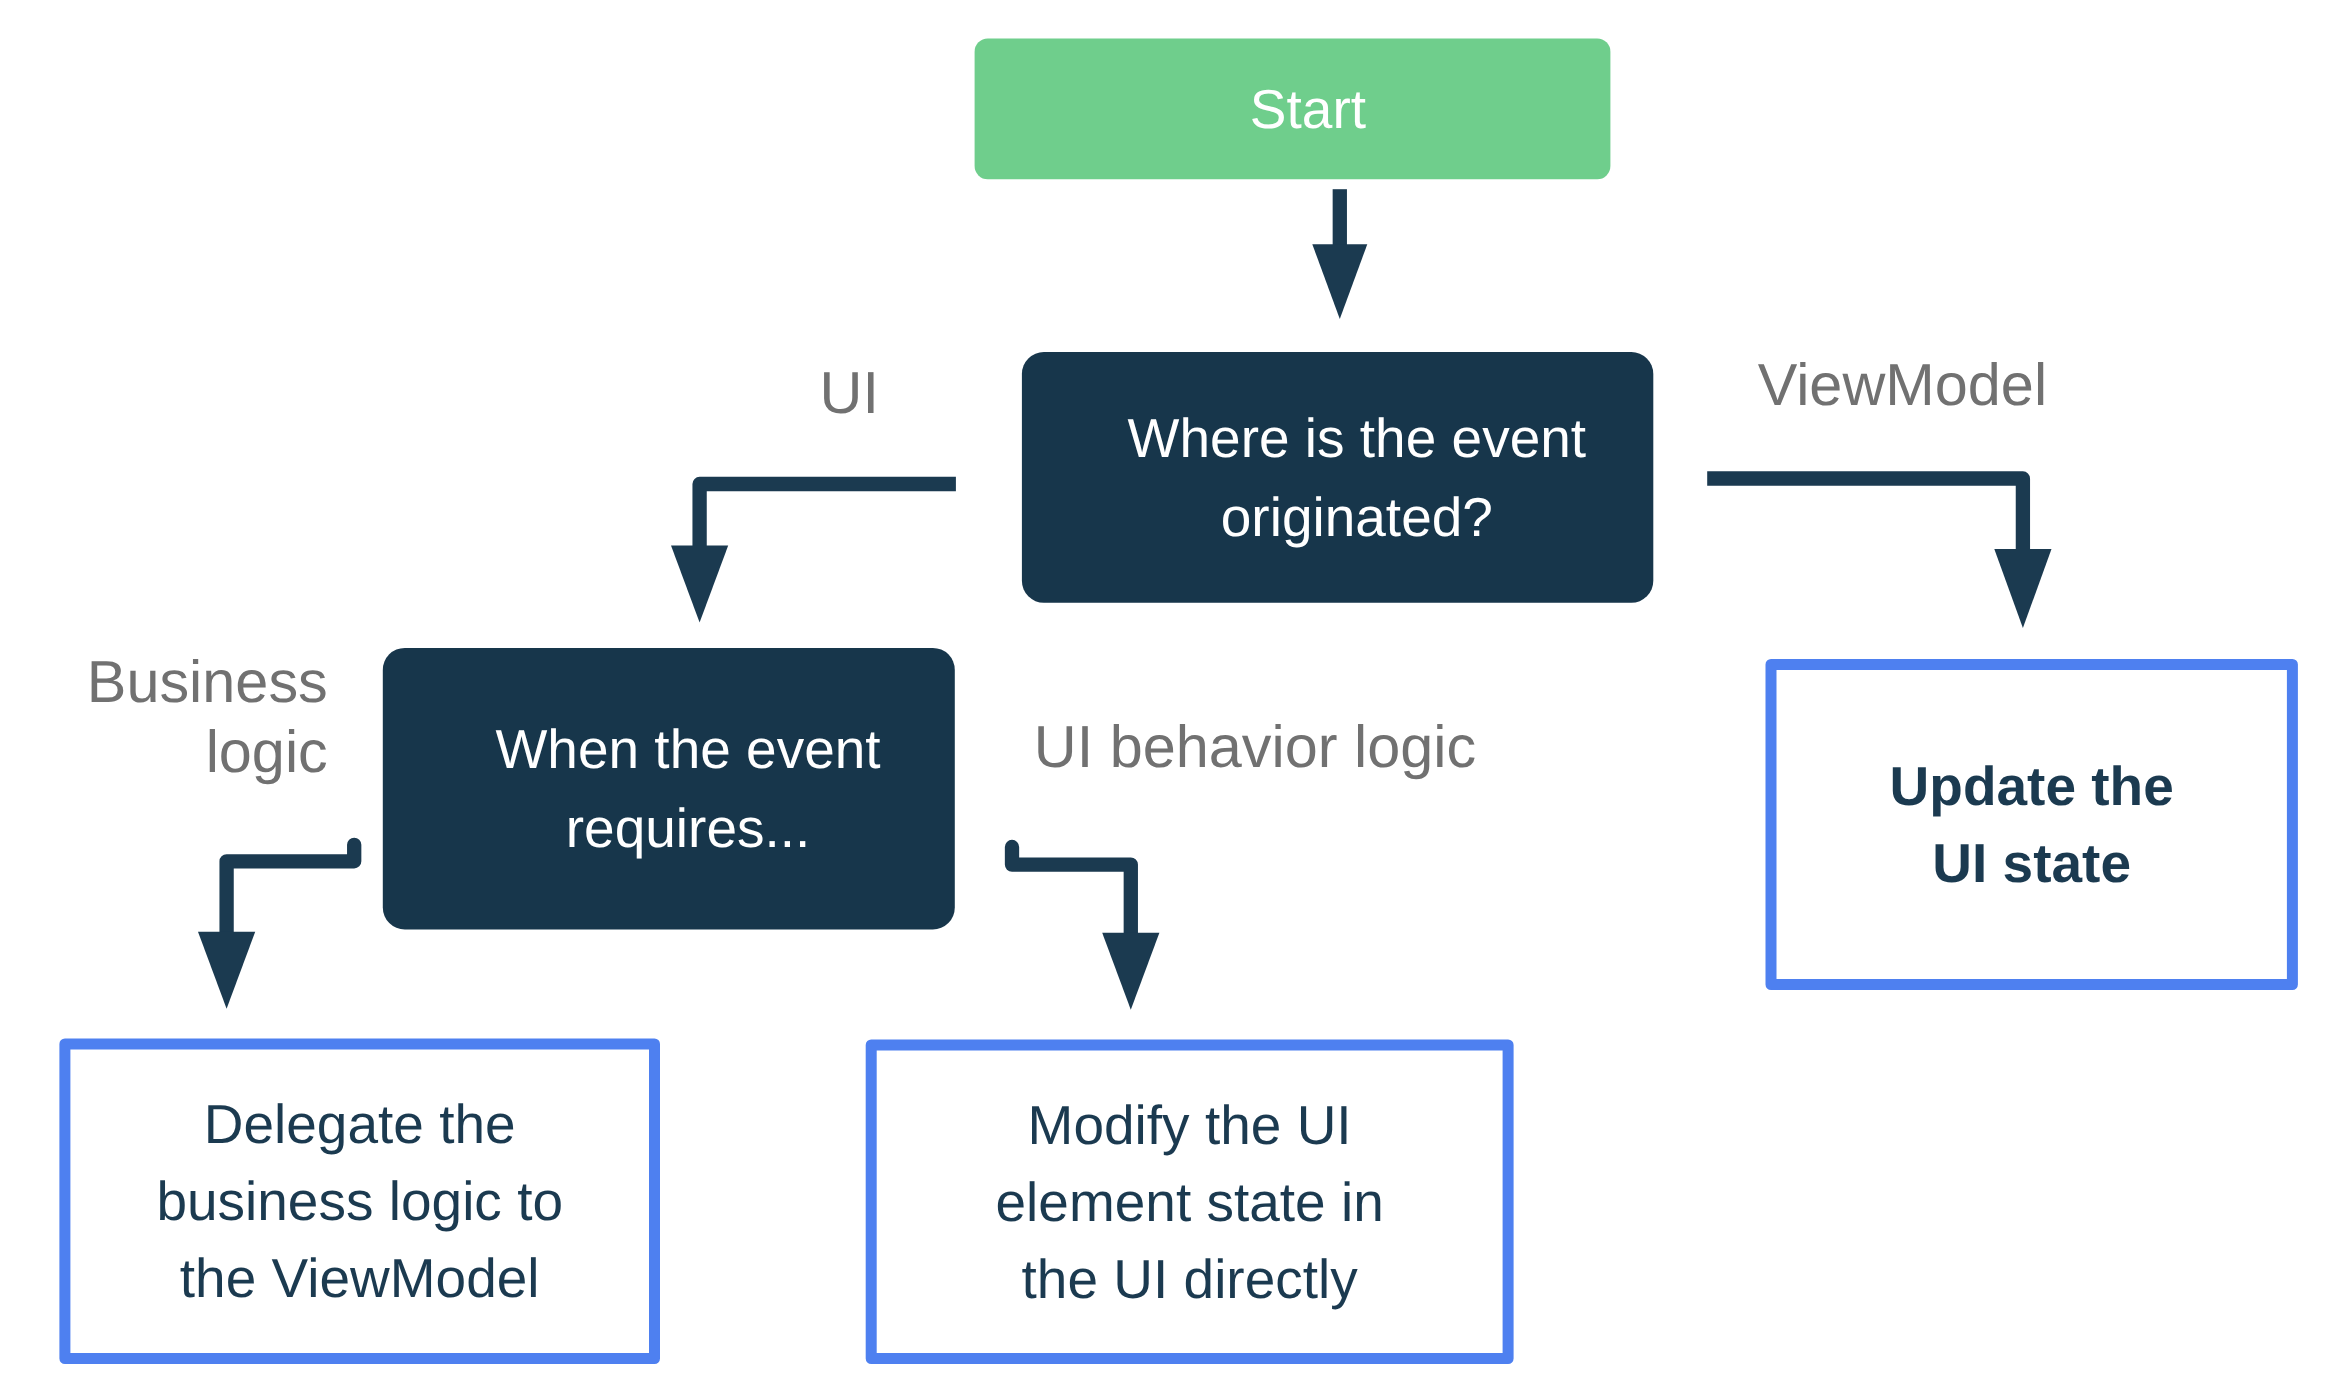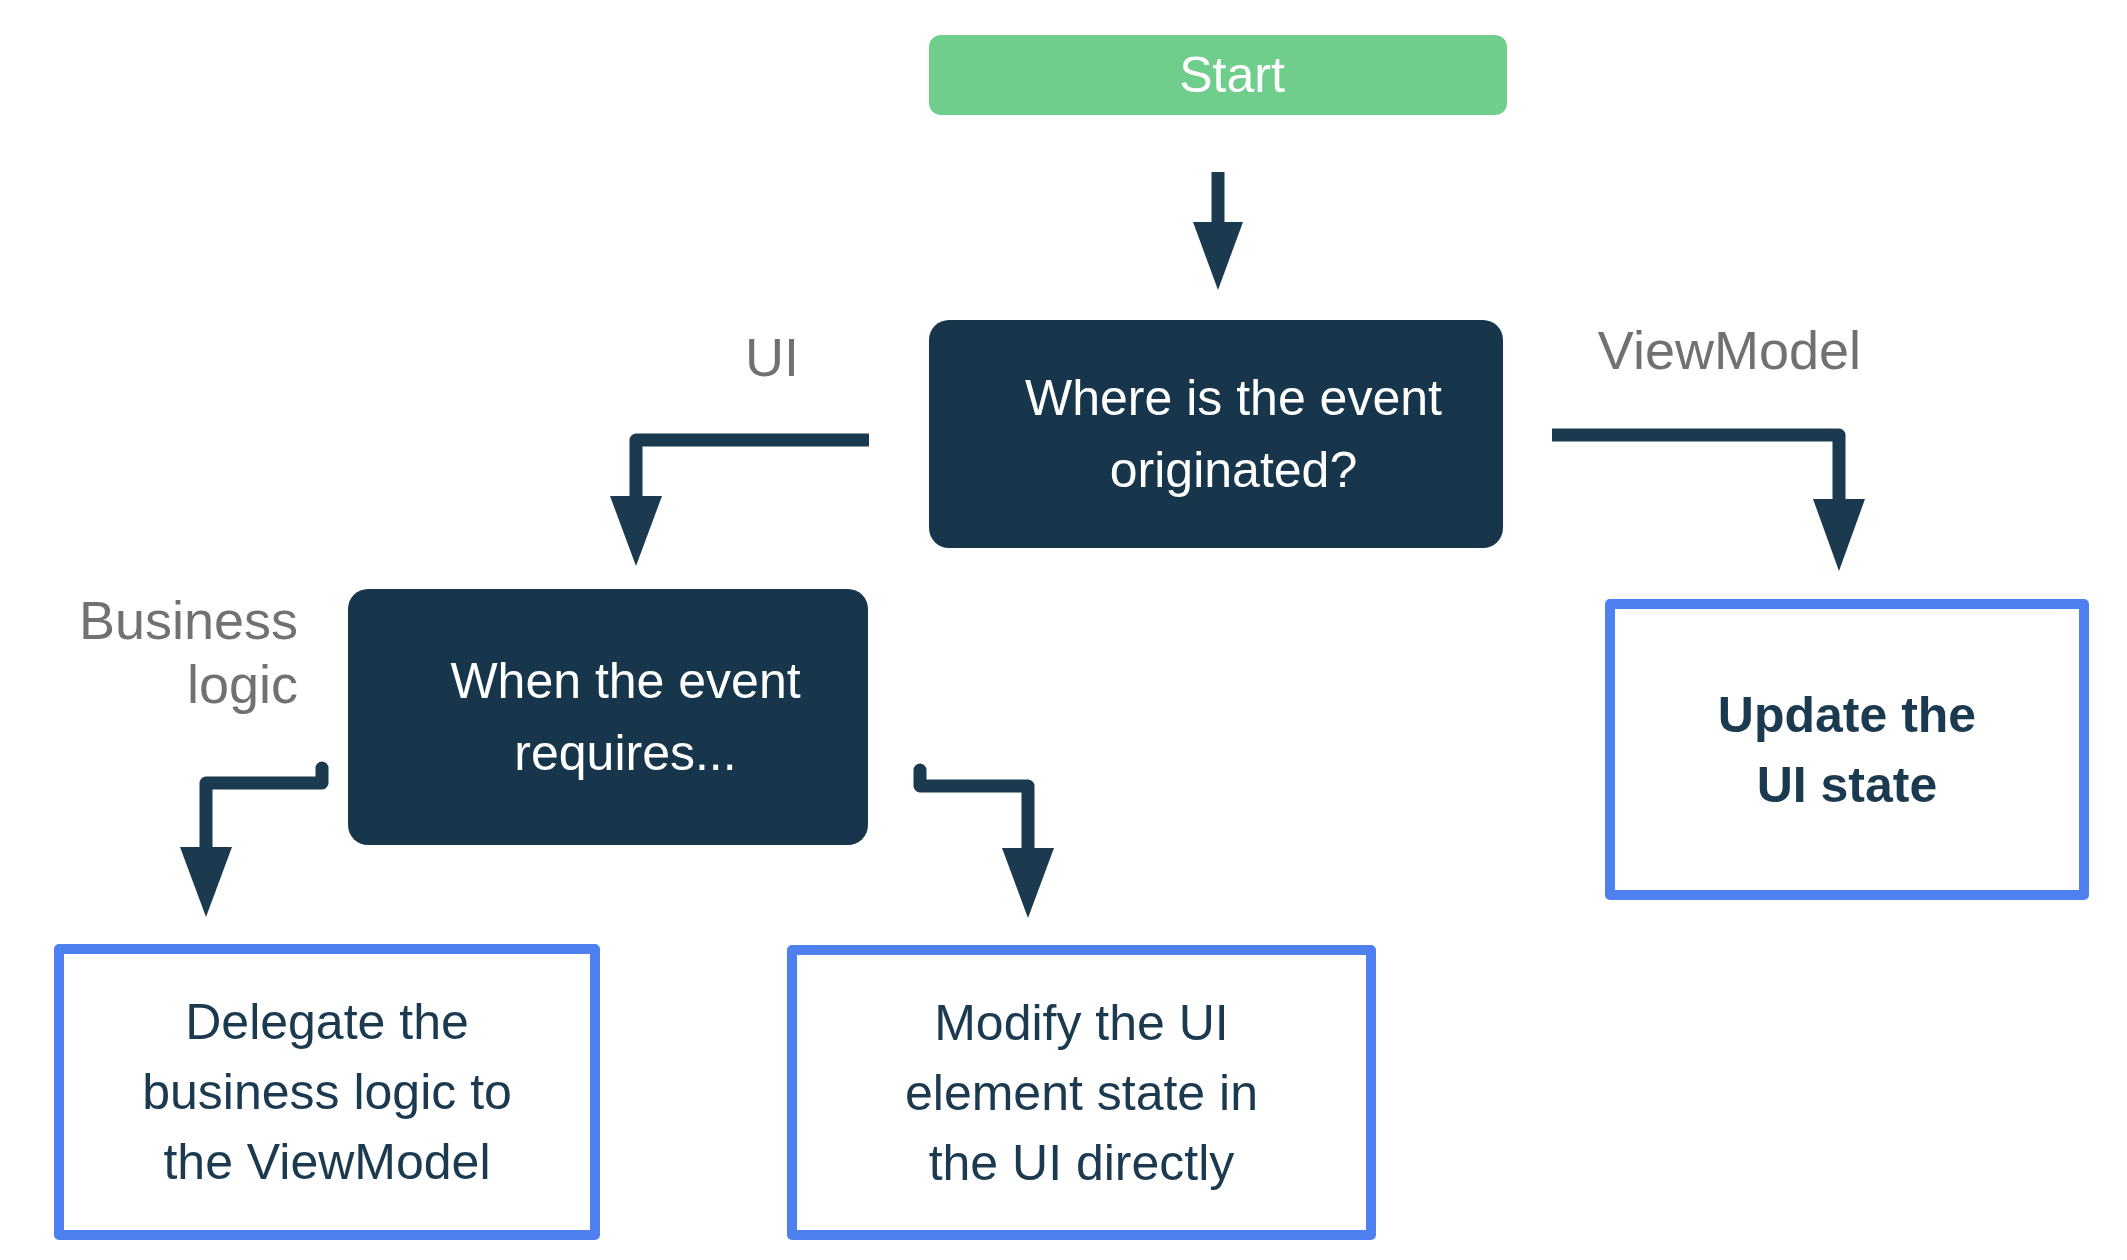--- a/index.html
+++ b/index.html
@@ -46,21 +46,21 @@
     color:var(--text_dark);
     font-size:50px;line-height:70px;
   }
   .edge-label{
     position:absolute;
     color:var(--label_gray);
     font-size:54px;line-height:64px;
     text-align:right;
     white-space:pre-line;
   }
-  #start        {left:929px;  top:35px;  width:578px; height:80px;padding-left:28px;}
+  #start        {left:886px;  top:35px;  width:578px; height:128px;padding-left:28px;}
   #origin       {left:929px;  top:320px; width:574px; height:228px;}
   #requires     {left:348px;  top:589px; width:520px; height:256px;}
   #update       {left:1605px; top:599px; width:484px; height:301px;font-weight:bold;}
   #delegate     {left:54px;   top:944px; width:546px; height:296px;}
   #modify       {left:787px;  top:945px; width:589px; height:295px;}
 
   #label-ui            {left:679px;  top:325px; width:120px;}
   #label-viewmodel     {left:1545px; top:318px; width:316px;}
   #label-business      {left:36px;   top:588px; width:262px;}
   #label-ui-behavior   {left:912px;  top:647px; width:430px;}
@@ -123,14 +123,15 @@
 element state in
 the UI directly</div>
 
   <div id="label-ui" class="edge-label">UI</div>
 
   <div id="label-viewmodel" class="edge-label">ViewModel</div>
 
   <div id="label-business" class="edge-label">Business
 logic</div>
 
+  <div id="label-ui-behavior" class="edge-label">UI behavior logic</div>
 
 </div>
 
 </body></html>

